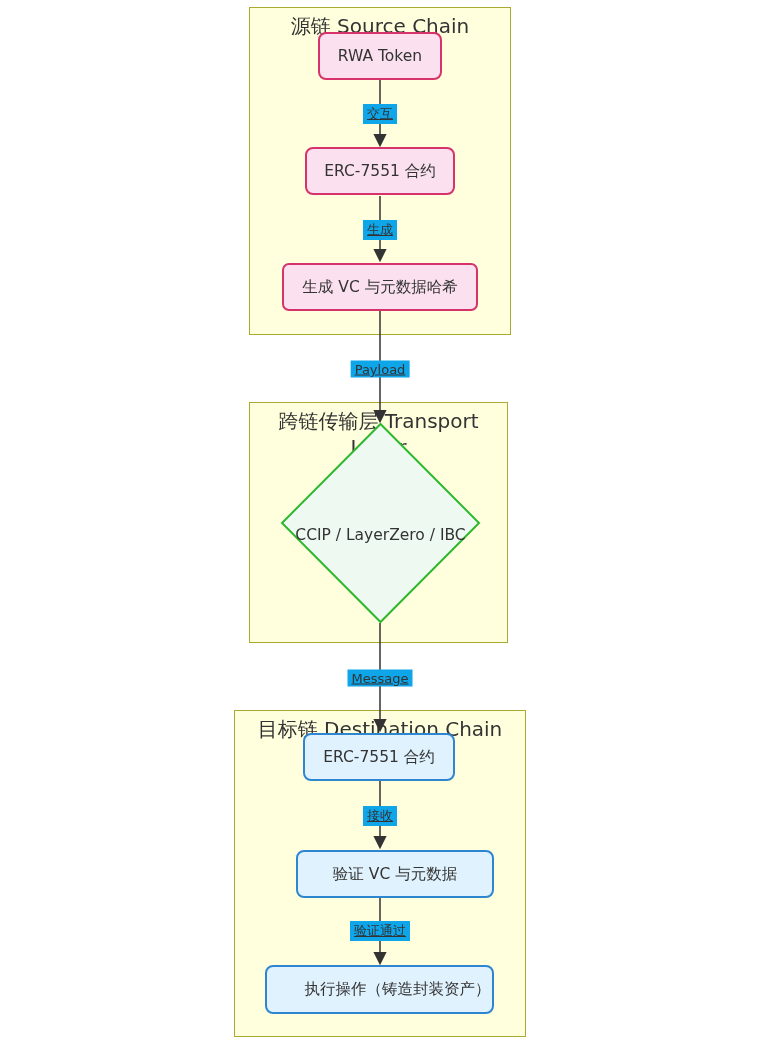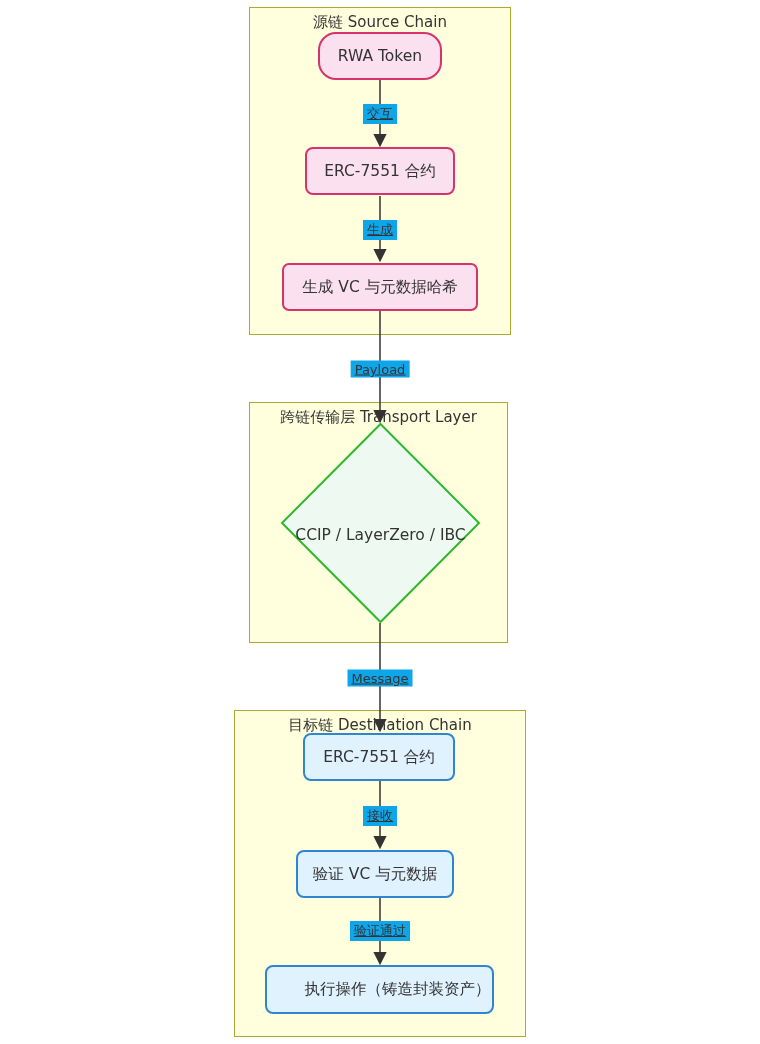--- a/index.html
+++ b/index.html
@@ -21,21 +21,21 @@
     background: #ffffde;
     border: 1px solid #aaaa33;
     box-sizing: border-box;
   }
   .subgraph-title {
     position: absolute;
     top: 5px;
     left: 0;
     width: 100%;
     text-align: center;
-    font-size: 15px;
+    font-size: 20px;
     color: #333333;
   }
   .node {
     position: absolute;
     box-sizing: border-box;
     border-radius: 8px;
     display: flex;
     align-items: center;
     justify-content: center;
     font-size: 15.5px;
@@ -119,41 +119,41 @@
       </marker>
     </defs>
     <line x1="380" y1="80" x2="380" y2="145" stroke="#333333" stroke-width="1.5" marker-end="url(#arrowhead)"></line>
     <line x1="380" y1="196" x2="380" y2="260" stroke="#333333" stroke-width="1.5" marker-end="url(#arrowhead)"></line>
     <line x1="380" y1="311" x2="380" y2="421" stroke="#333333" stroke-width="1.5" marker-end="url(#arrowhead)"></line>
     <line x1="380" y1="623" x2="380" y2="730" stroke="#333333" stroke-width="1.5" marker-end="url(#arrowhead)"></line>
     <line x1="380" y1="781" x2="380" y2="847" stroke="#333333" stroke-width="1.5" marker-end="url(#arrowhead)"></line>
     <line x1="380" y1="898" x2="380" y2="963" stroke="#333333" stroke-width="1.5" marker-end="url(#arrowhead)"></line>
   </svg>
 
-  <div class="node node-pink" style="left:318px; top:32px; width:124px; height:48px;border-radius:18px;">
+  <div class="node node-pink" style="left:318px; top:32px; width:124px; height:48px;">
     <span>RWA Token</span>
   </div>
   <div class="node node-pink" style="left:305px; top:147px; width:150px; height:48px;">
     <span>ERC-7551 合约</span>
   </div>
   <div class="node node-pink" style="left:282px; top:263px; width:196px; height:48px;border-radius:7px;">
     <span>生成 VC 与元数据哈希</span>
   </div>
 
   <div id="diamond-wrap">
     <svg width="201" height="202" viewBox="0 0 201 202">
       <polygon points="100.5,2 199,101 100.5,200 2,101" fill="#eefaf1" stroke="#2eb82e" stroke-width="2"></polygon>
     </svg>
     <div id="diamond-text">CCIP / LayerZero / IBC</div>
   </div>
 
   <div class="node node-blue" style="left:303px; top:733px; width:152px; height:48px;">
     <span>ERC-7551 合约</span>
   </div>
-  <div class="node node-blue" style="left:296px; top:850px; width:158px; height:48px;">
+  <div class="node node-blue" style="left:296px; top:850px; width:198px; height:48px;">
     <span>验证 VC 与元数据</span>
   </div>
   <div class="node node-blue" style="left:265px; top:965px; width:229px; height:49px;padding-left:36px;">
     <span>执行操作（铸造封装资产）</span>
   </div>
 
   <div class="edge-label" style="left:380px; top:114px;">交互</div>
   <div class="edge-label" style="left:380px; top:230px;">生成</div>
   <div class="edge-label" style="left:380px; top:369px;">Payload</div>
   <div class="edge-label" style="left:380px; top:678px;">Message</div>

